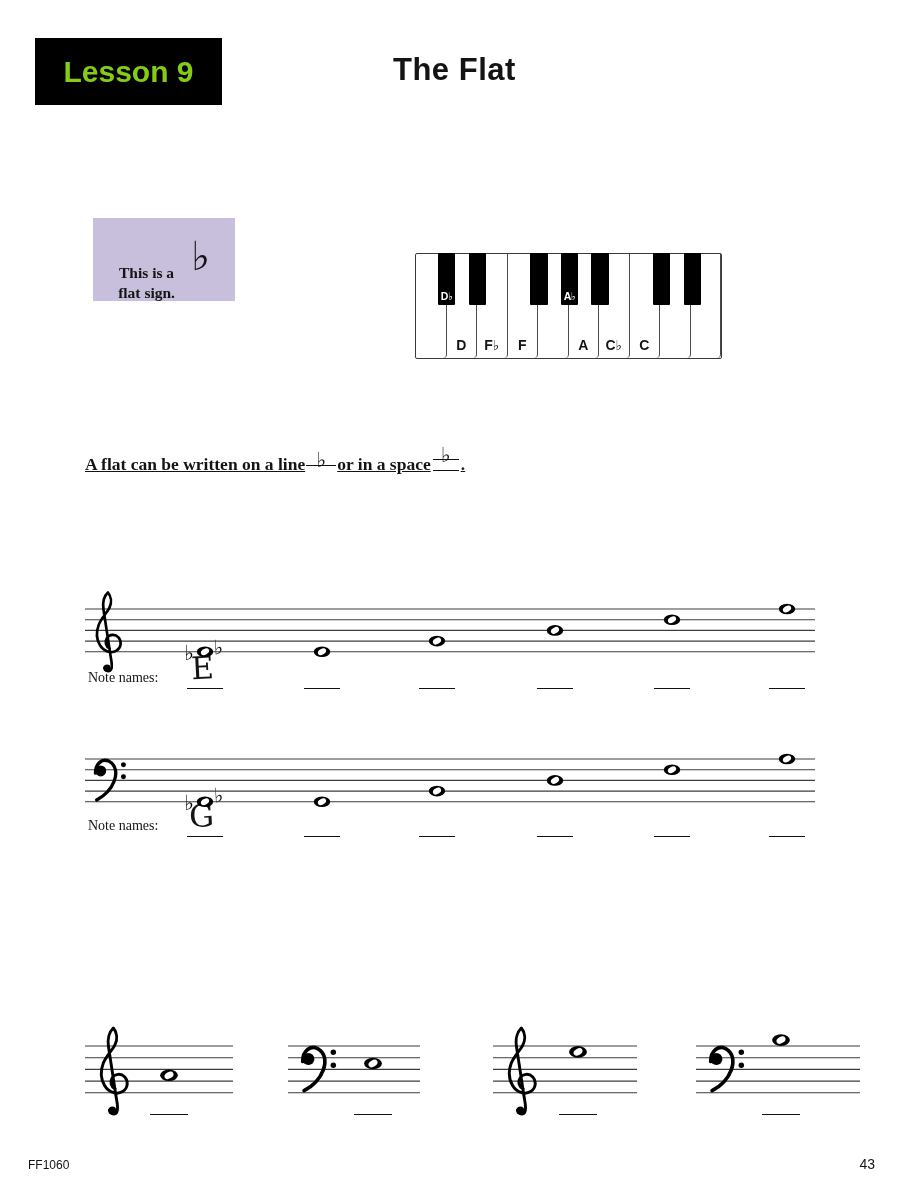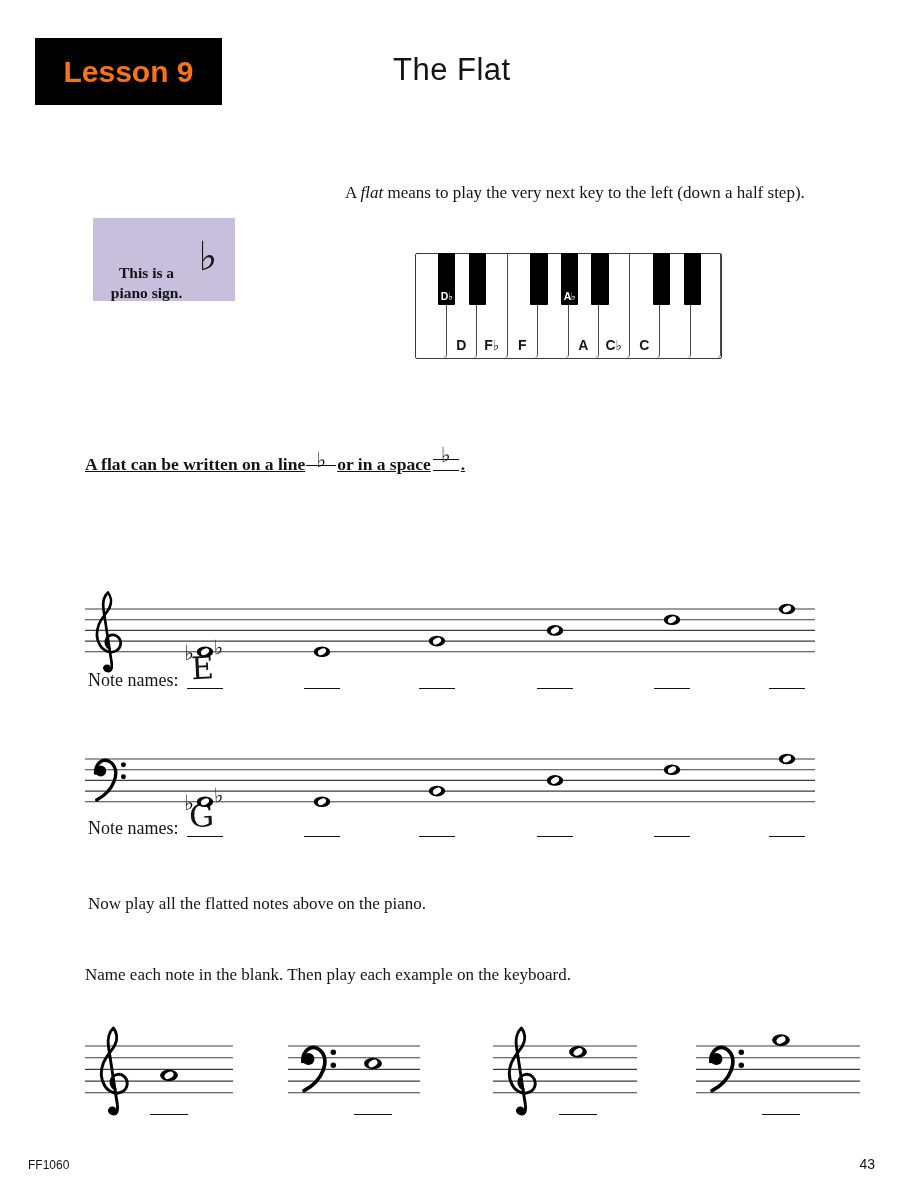--- a/index.html
+++ b/index.html
@@ -1,24 +1,24 @@
 <!DOCTYPE html>
 <html><head>
 <meta charset="utf-8">
 <style>
   html,body{margin:0;padding:0;background:#fff;}
   #page{position:relative;width:900px;height:1200px;background:#ffffff;overflow:hidden;
         font-family:"Liberation Serif","DejaVu Serif",serif;color:#141414;}
   .abs{position:absolute;}
 
-  .lesson-box{left:35px;top:38px;width:187px;height:67px;background:#000;color:#f97316;
+  .lesson-box{left:35px;top:38px;width:187px;height:67px;background:#000;color:#84cc16;
               display:flex;align-items:center;justify-content:center;
               font-family:"Liberation Sans","DejaVu Sans",sans-serif;font-weight:bold;font-size:30px;}
   .page-title{left:393px;top:52px;font-family:"Liberation Sans","DejaVu Sans",sans-serif;
-              font-weight:normal;font-size:31px;letter-spacing:0.5px;}
+              font-weight:bold;font-size:31px;letter-spacing:0.5px;}
 
   .intro-line{font-size:17px;line-height:25px;white-space:nowrap;}
   .intro-line i{font-style:italic;}
 
   .purple-box{left:93px;top:218px;width:142px;height:83px;background:#c8bfdc;
               display:flex;align-items:center;justify-content:center;gap:16px;}
   .purple-text{font-weight:bold;font-size:15.5px;line-height:20px;text-align:center;margin-top:47px;}
   .purple-flat{font-size:40px;line-height:1;margin-top:-8px;font-family:"DejaVu Serif","DejaVu Sans",serif;}
 
   .keyboard{left:415px;top:253px;width:307px;height:106px;border:1.5px solid #3a3a3a;
@@ -42,46 +42,45 @@
   .fis{width:26px;height:28px;margin:0 2px;}
   .fis .g{position:absolute;left:8px;top:-2px;}
   .fis .ln1{position:absolute;left:0;right:0;top:12px;border-top:1.5px solid #111;}
   .fis .ln2{position:absolute;left:0;right:0;top:23px;border-top:1.5px solid #111;}
   .flat-glyph{font-family:"DejaVu Serif","DejaVu Sans",serif;font-weight:normal;font-size:21px;line-height:1;}
 
   .instr{font-size:17px;line-height:25.5px;white-space:nowrap;}
   .instr i{font-style:italic;}
 
   .staff-svg{position:absolute;overflow:visible;}
-  .note-names{font-size:18px;}
+  .note-names{font-size:14px;}
   .blank{position:absolute;height:0;border-bottom:1.7px solid #111;}
   .hw{position:absolute;font-family:"DejaVu Serif","DejaVu Sans",serif;font-size:31px;
       transform:rotate(-3deg);line-height:1;}
   .hw sup{font-size:20px;position:relative;top:-12px;left:1px;}
 
   .footer-left{left:28px;top:1158px;font-family:"Liberation Sans","DejaVu Sans",sans-serif;font-size:12px;}
   .footer-right{left:845px;top:1156px;width:30px;text-align:right;
       font-family:"Liberation Sans","DejaVu Sans",sans-serif;font-size:14px;}
 </style>
 </head>
 <body>
 
 <div id="page">
 
   <div class="abs lesson-box">
     <span>Lesson 9</span>
   </div>
   <div class="abs page-title">The Flat</div>
 
-  <div class="abs intro-line" style="left:345px;top:180px;"><span>A </span><i>flat</i><span> means to play the very next key to the left (down a half step).</span></div>
 
   <div class="abs purple-box">
     <div class="purple-text">
       <div>This is a</div>
-      <div>piano sign.</div>
+      <div>flat sign.</div>
     </div>
     <div class="purple-flat">♭</div>
   </div>
 
   <div class="abs keyboard" id="keyboard">
       <div class="white-key">
         <div class="wlabel"></div>
       </div>
       <div class="white-key">
         <div class="wlabel">D</div>
@@ -140,24 +139,22 @@
 
   <div class="abs instr" style="left:85px;top:512px;">
   </div>
 
   <div class="abs note-names" style="left:88px;top:670px;">Note names:</div>
   <div class="abs hw" style="left:191px;top:650px;"><span>E</span><sup>♭</sup></div>
 
   <div class="abs note-names" style="left:88px;top:818px;">Note names:</div>
   <div class="abs hw" style="left:189px;top:798px;"><span>G</span><sup>♭</sup></div>
 
-  <div class="abs instr" style="left:88px;top:891px;">Now play all the flatted notes above on the piano.</div>
 
   <div class="abs instr" style="left:85px;top:962px;">
-    <div>Name each note in the blank. Then play each example on the keyboard.</div>
   </div>
 
   <div class="abs footer-left">FF1060</div>
   <div class="abs footer-right">43</div>
 
 <svg class="staff-svg" width="730" height="94.8" style="left:85px;top:587px;">
       <line x1="0" y1="22.0" x2="730" y2="22.0" stroke="#3c3c3c" stroke-width="1.1"></line>
       <line x1="0" y1="32.7" x2="730" y2="32.7" stroke="#3c3c3c" stroke-width="1.1"></line>
       <line x1="0" y1="43.4" x2="730" y2="43.4" stroke="#3c3c3c" stroke-width="1.1"></line>
       <line x1="0" y1="54.1" x2="730" y2="54.1" stroke="#3c3c3c" stroke-width="1.1"></line>

